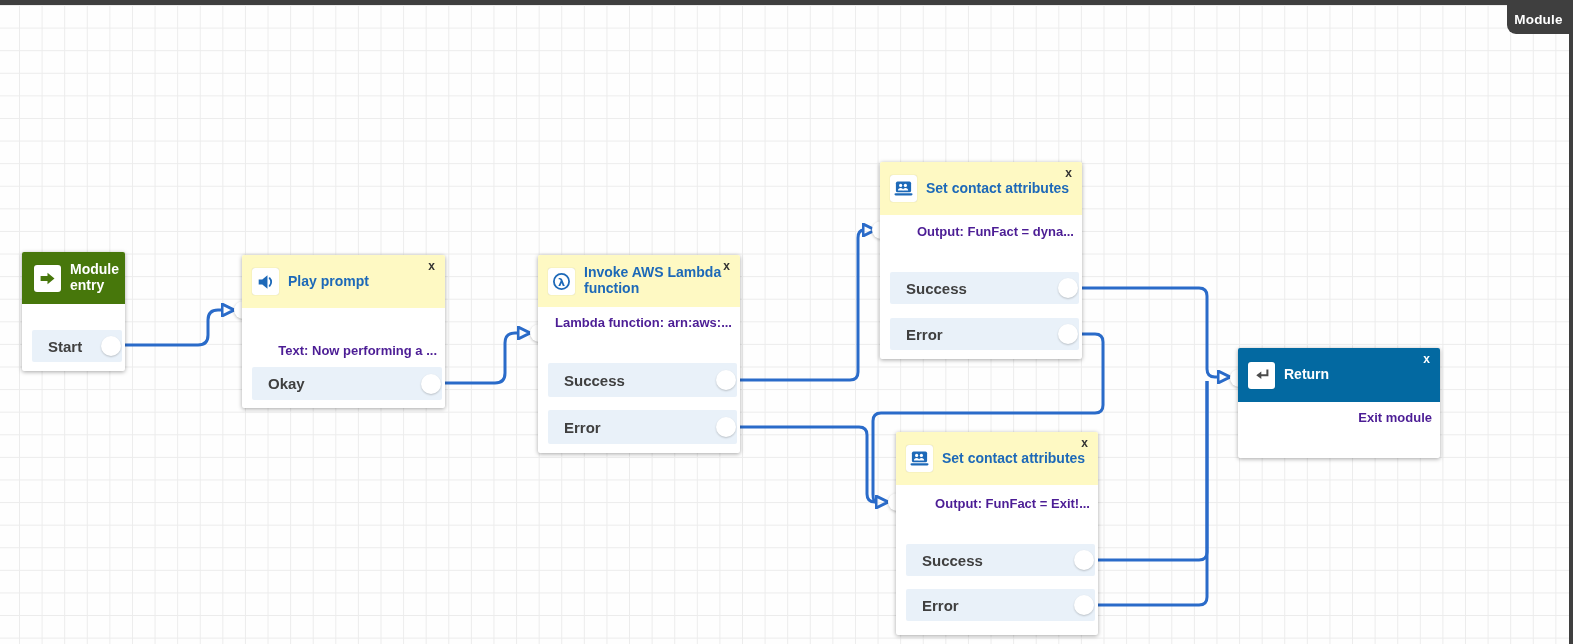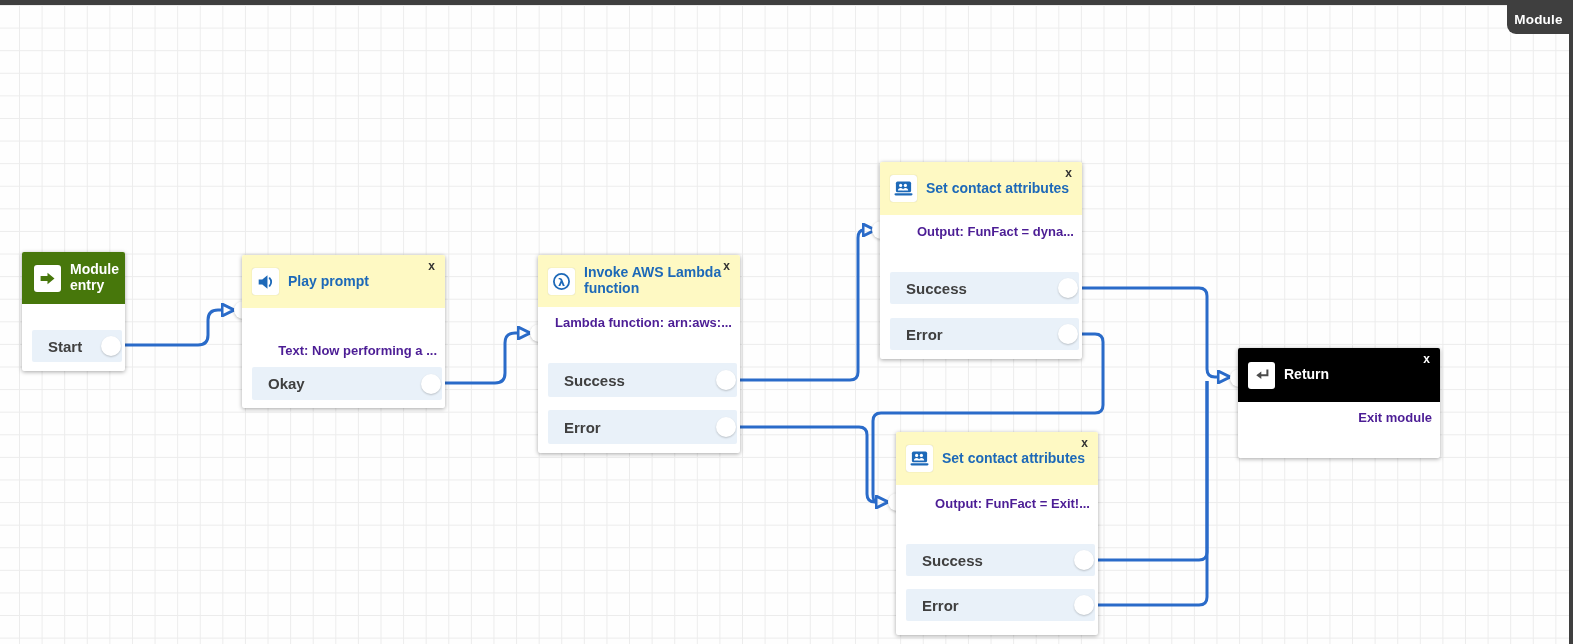--- a/index.html
+++ b/index.html
@@ -33,21 +33,21 @@
   .in-port{position:absolute;width:18px;height:18px;border-radius:50%;background:#fff;
     box-shadow:0 1px 3px rgba(0,0,0,.25);z-index:2;}
   .out-port{position:absolute;right:1px;top:50%;width:20px;height:20px;margin-top:-10px;border-radius:50%;
     background:#fff;box-shadow:0 1px 2px rgba(0,0,0,.2);}
   
   .node{position:absolute;background:#fff;border-radius:2px;z-index:3;
     box-shadow:0 1px 4px rgba(0,0,0,.35);}
   .hdr{display:flex;align-items:center;box-sizing:border-box;padding:0 10px;background:#fef9c3;
     border-radius:2px 2px 0 0;}
   .hdr.green{background:#47770b;padding-left:12px;}
-  .hdr.dark{background:#000000;}
+  .hdr.dark{background:#0369a1;}
   .icnbox{flex:0 0 auto;width:27px;height:27px;background:#fff;border-radius:3px;
     display:flex;align-items:center;justify-content:center;margin-right:9px;box-shadow:0 0 1px rgba(0,0,0,.25);}
   .title{font-size:14px;font-weight:700;color:#1d69b8;line-height:1.12;}
   .hdr.green .title,.hdr.dark .title{color:#fff;}
   .closex{position:absolute;top:5px;right:10px;font-size:12px;font-weight:700;color:#333;
     line-height:12px;cursor:default;}
   .hdr.dark ~ .closex,.closex.light{color:#fff;}
   .summary{position:absolute;left:14px;right:8px;font-size:13px;font-weight:700;color:#4c1d95;white-space:nowrap;overflow:hidden;text-align:right;}
   .row{position:absolute;left:10px;right:3px;background:#e9f1f9;border-radius:2px;
     display:flex;align-items:center;font-size:15px;font-weight:700;color:#3f3f3f;padding-left:16px;box-sizing:border-box;}

